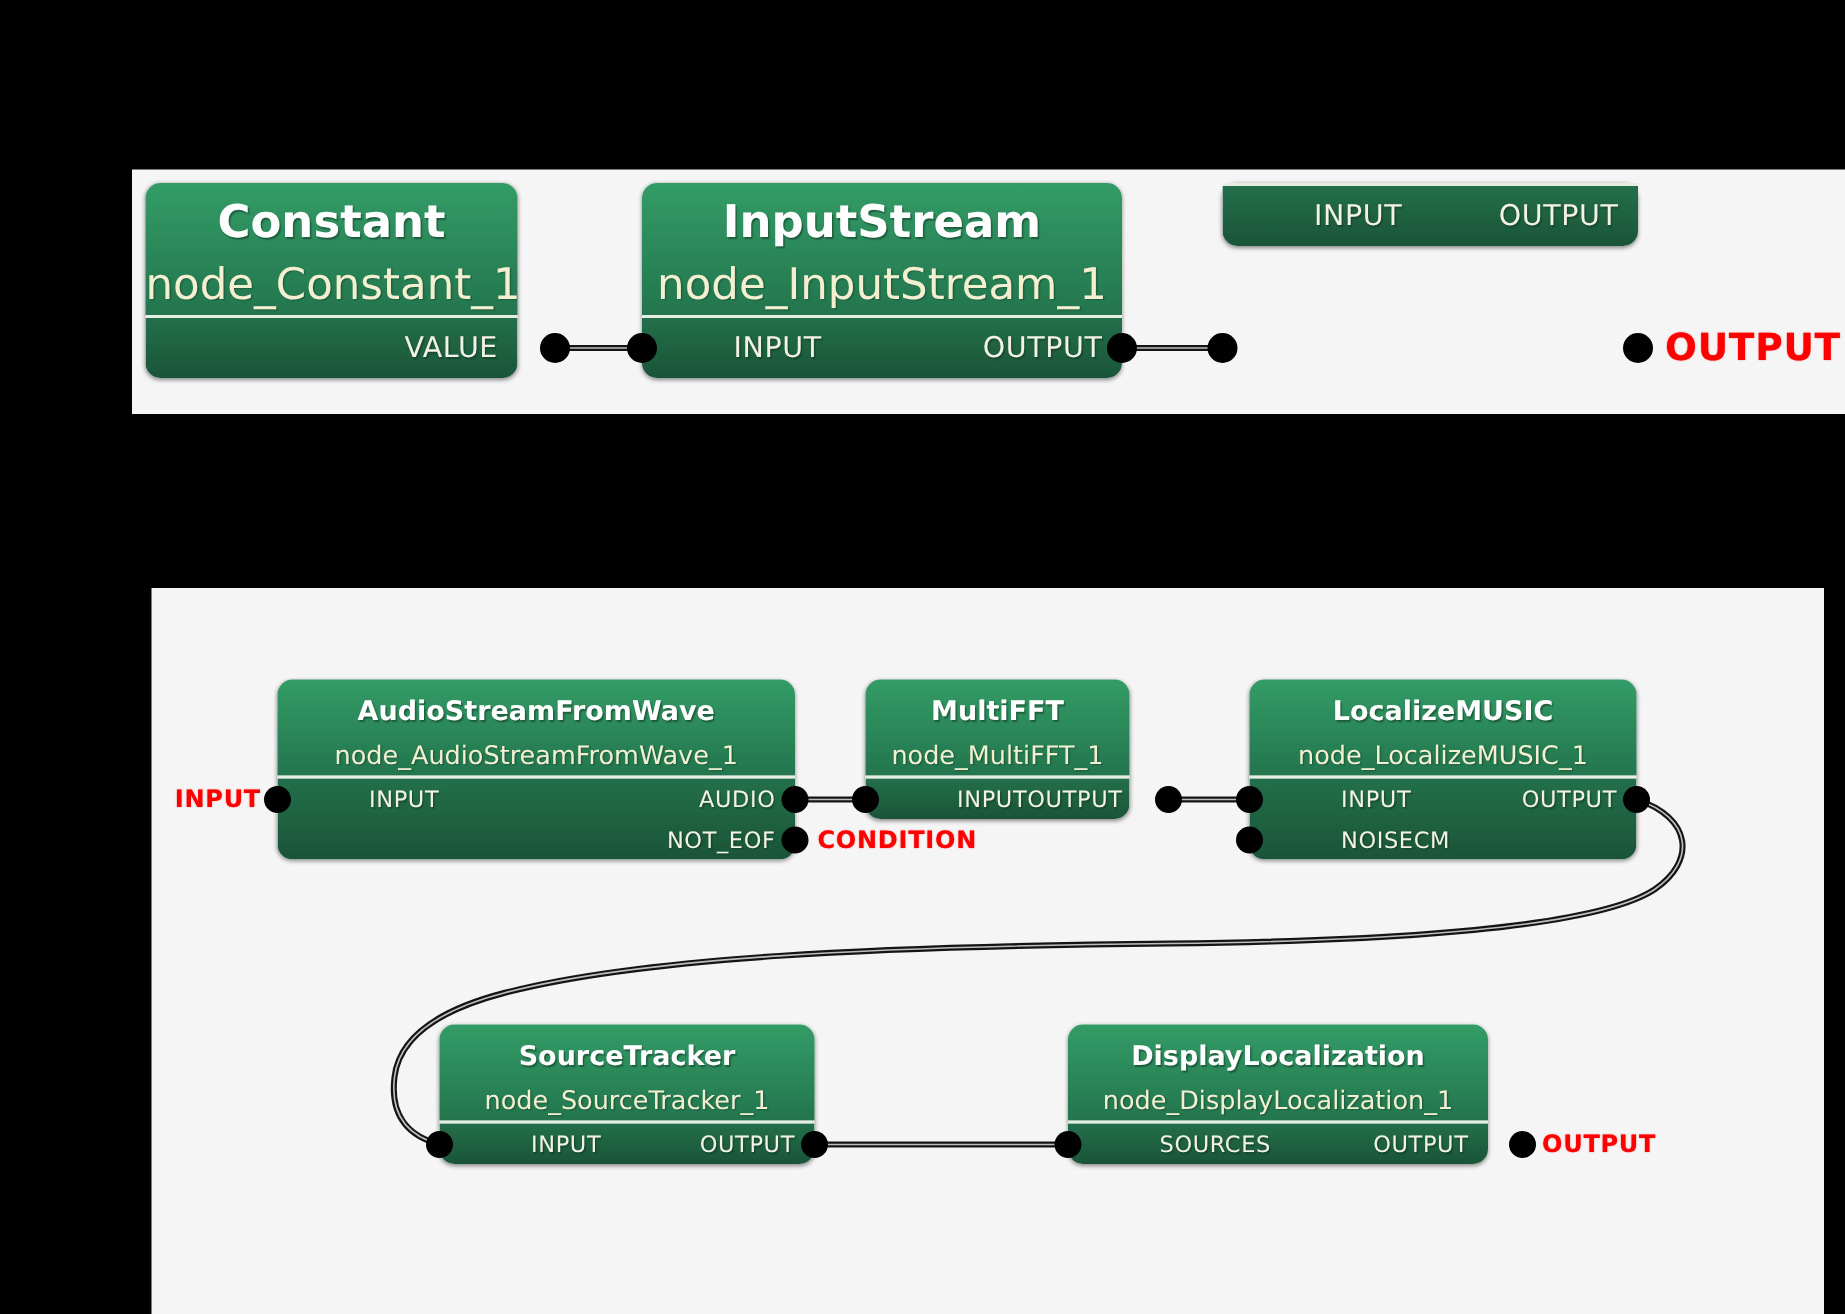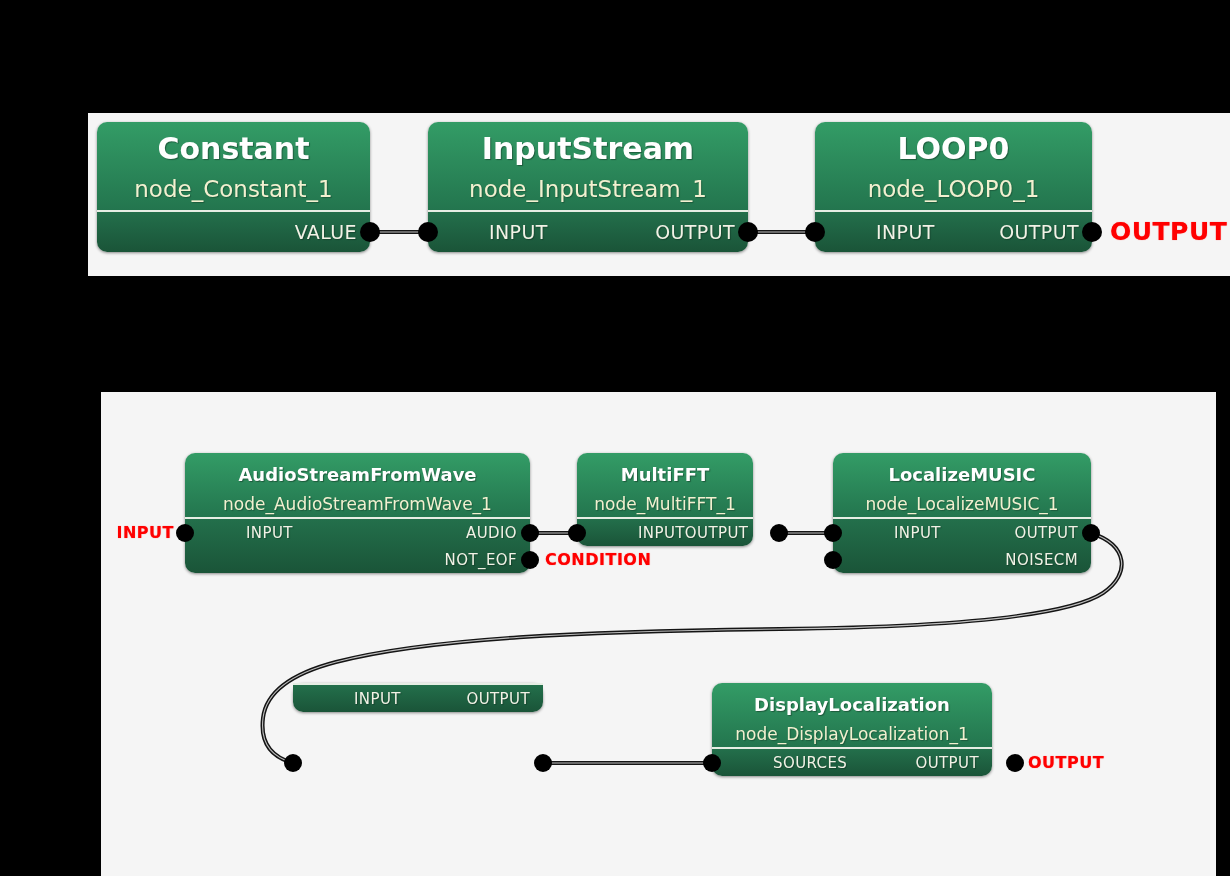--- a/index.html
+++ b/index.html
@@ -26,25 +26,25 @@
   .node{position:absolute;z-index:2;border-radius:10px;box-shadow:0 1px 3px rgba(0,0,0,0.45);}
   .node-head{background:linear-gradient(180deg,var(--node-head-top),var(--node-head-bottom));
     border-radius:10px 10px 0 0;text-align:center;color:var(--title-text);overflow:hidden;}
   .node-ports{background:linear-gradient(180deg,var(--node-ports-top),var(--node-ports-bottom));
     border-radius:0 0 10px 10px;border-top:2px solid var(--separator);padding-left:48px;}
   .node-title{font-weight:700;text-shadow:1px 1px 1px rgba(0,0,0,0.35);white-space:nowrap;}
   .node-subtitle{color:var(--subtitle-text);text-shadow:1px 1px 1px rgba(0,0,0,0.25);white-space:nowrap;}
   .port-row{display:flex;justify-content:space-between;align-items:center;padding:0 13px;
     color:var(--port-text);letter-spacing:0.4px;text-shadow:1px 1px 1px rgba(0,0,0,0.25);}
   .port-row.row-end{justify-content:flex-end;}
-  .port-row.row-start{justify-content:flex-end;}
+  .port-row.row-start{justify-content:flex-start;}
 
   .big .node-head{height:88px;}
   .big .node-title{font-size:30px;line-height:47px;padding-top:3px;}
-  .big .node-subtitle{font-size:23px;line-height:34px;}
+  .big .node-subtitle{font-size:29px;line-height:34px;}
   .big .port-row{height:40px;font-size:19px;}
 
   .small .node-head{height:64px;}
   .small .node-title{font-size:18px;line-height:35px;padding-top:4px;}
   .small .node-subtitle{font-size:17px;line-height:25px;text-align:center;}
   .small .port-row{height:27px;font-size:15px;}
 
   .ext-label{position:absolute;z-index:4;color:var(--external-label);font-weight:700;
     letter-spacing:0.5px;white-space:nowrap;text-shadow:0 0 1px rgba(255,0,0,0.6);}
   .ext-big{font-size:25px;line-height:32px;}
@@ -56,21 +56,21 @@
   .dot{fill:#000000;}
 </style>
 </head>
 <body>
 
 <div class="stage">
 
   <div class="panel panel-top"></div>
   <div class="panel panel-bottom"></div>
 
-  <div class="node big" style="left:97px;top:122px;width:273px;">
+  <div class="node big" style="left:97px;top:122px;width:248px;">
     <div class="node-head">
       <div class="node-title">Constant</div>
       <div class="node-subtitle">node_Constant_1</div>
     </div>
     <div class="node-ports">
       <div class="port-row row-end">
         <span>VALUE</span>
       </div>
     </div>
   </div>
@@ -82,24 +82,20 @@
     </div>
     <div class="node-ports">
       <div class="port-row">
         <span>INPUT</span>
         <span>OUTPUT</span>
       </div>
     </div>
   </div>
 
   <div class="node big" style="left:815px;top:122px;width:277px;">
-    <div class="node-head">
-      <div class="node-title">LOOP0</div>
-      <div class="node-subtitle">node_LOOP0_1</div>
-    </div>
     <div class="node-ports">
       <div class="port-row">
         <span>INPUT</span>
         <span>OUTPUT</span>
       </div>
     </div>
   </div>
 
   <div class="node small" style="left:185px;top:453px;width:345px;">
     <div class="node-head">
@@ -140,20 +136,24 @@
         <span>INPUT</span>
         <span>OUTPUT</span>
       </div>
       <div class="port-row row-start">
         <span>NOISECM</span>
       </div>
     </div>
   </div>
 
   <div class="node small" style="left:293px;top:683px;width:250px;">
+    <div class="node-head">
+      <div class="node-title">SourceTracker</div>
+      <div class="node-subtitle">node_SourceTracker_1</div>
+    </div>
     <div class="node-ports">
       <div class="port-row">
         <span>INPUT</span>
         <span>OUTPUT</span>
       </div>
     </div>
   </div>
 
   <div class="node small" style="left:712px;top:683px;width:280px;">
     <div class="node-head">

